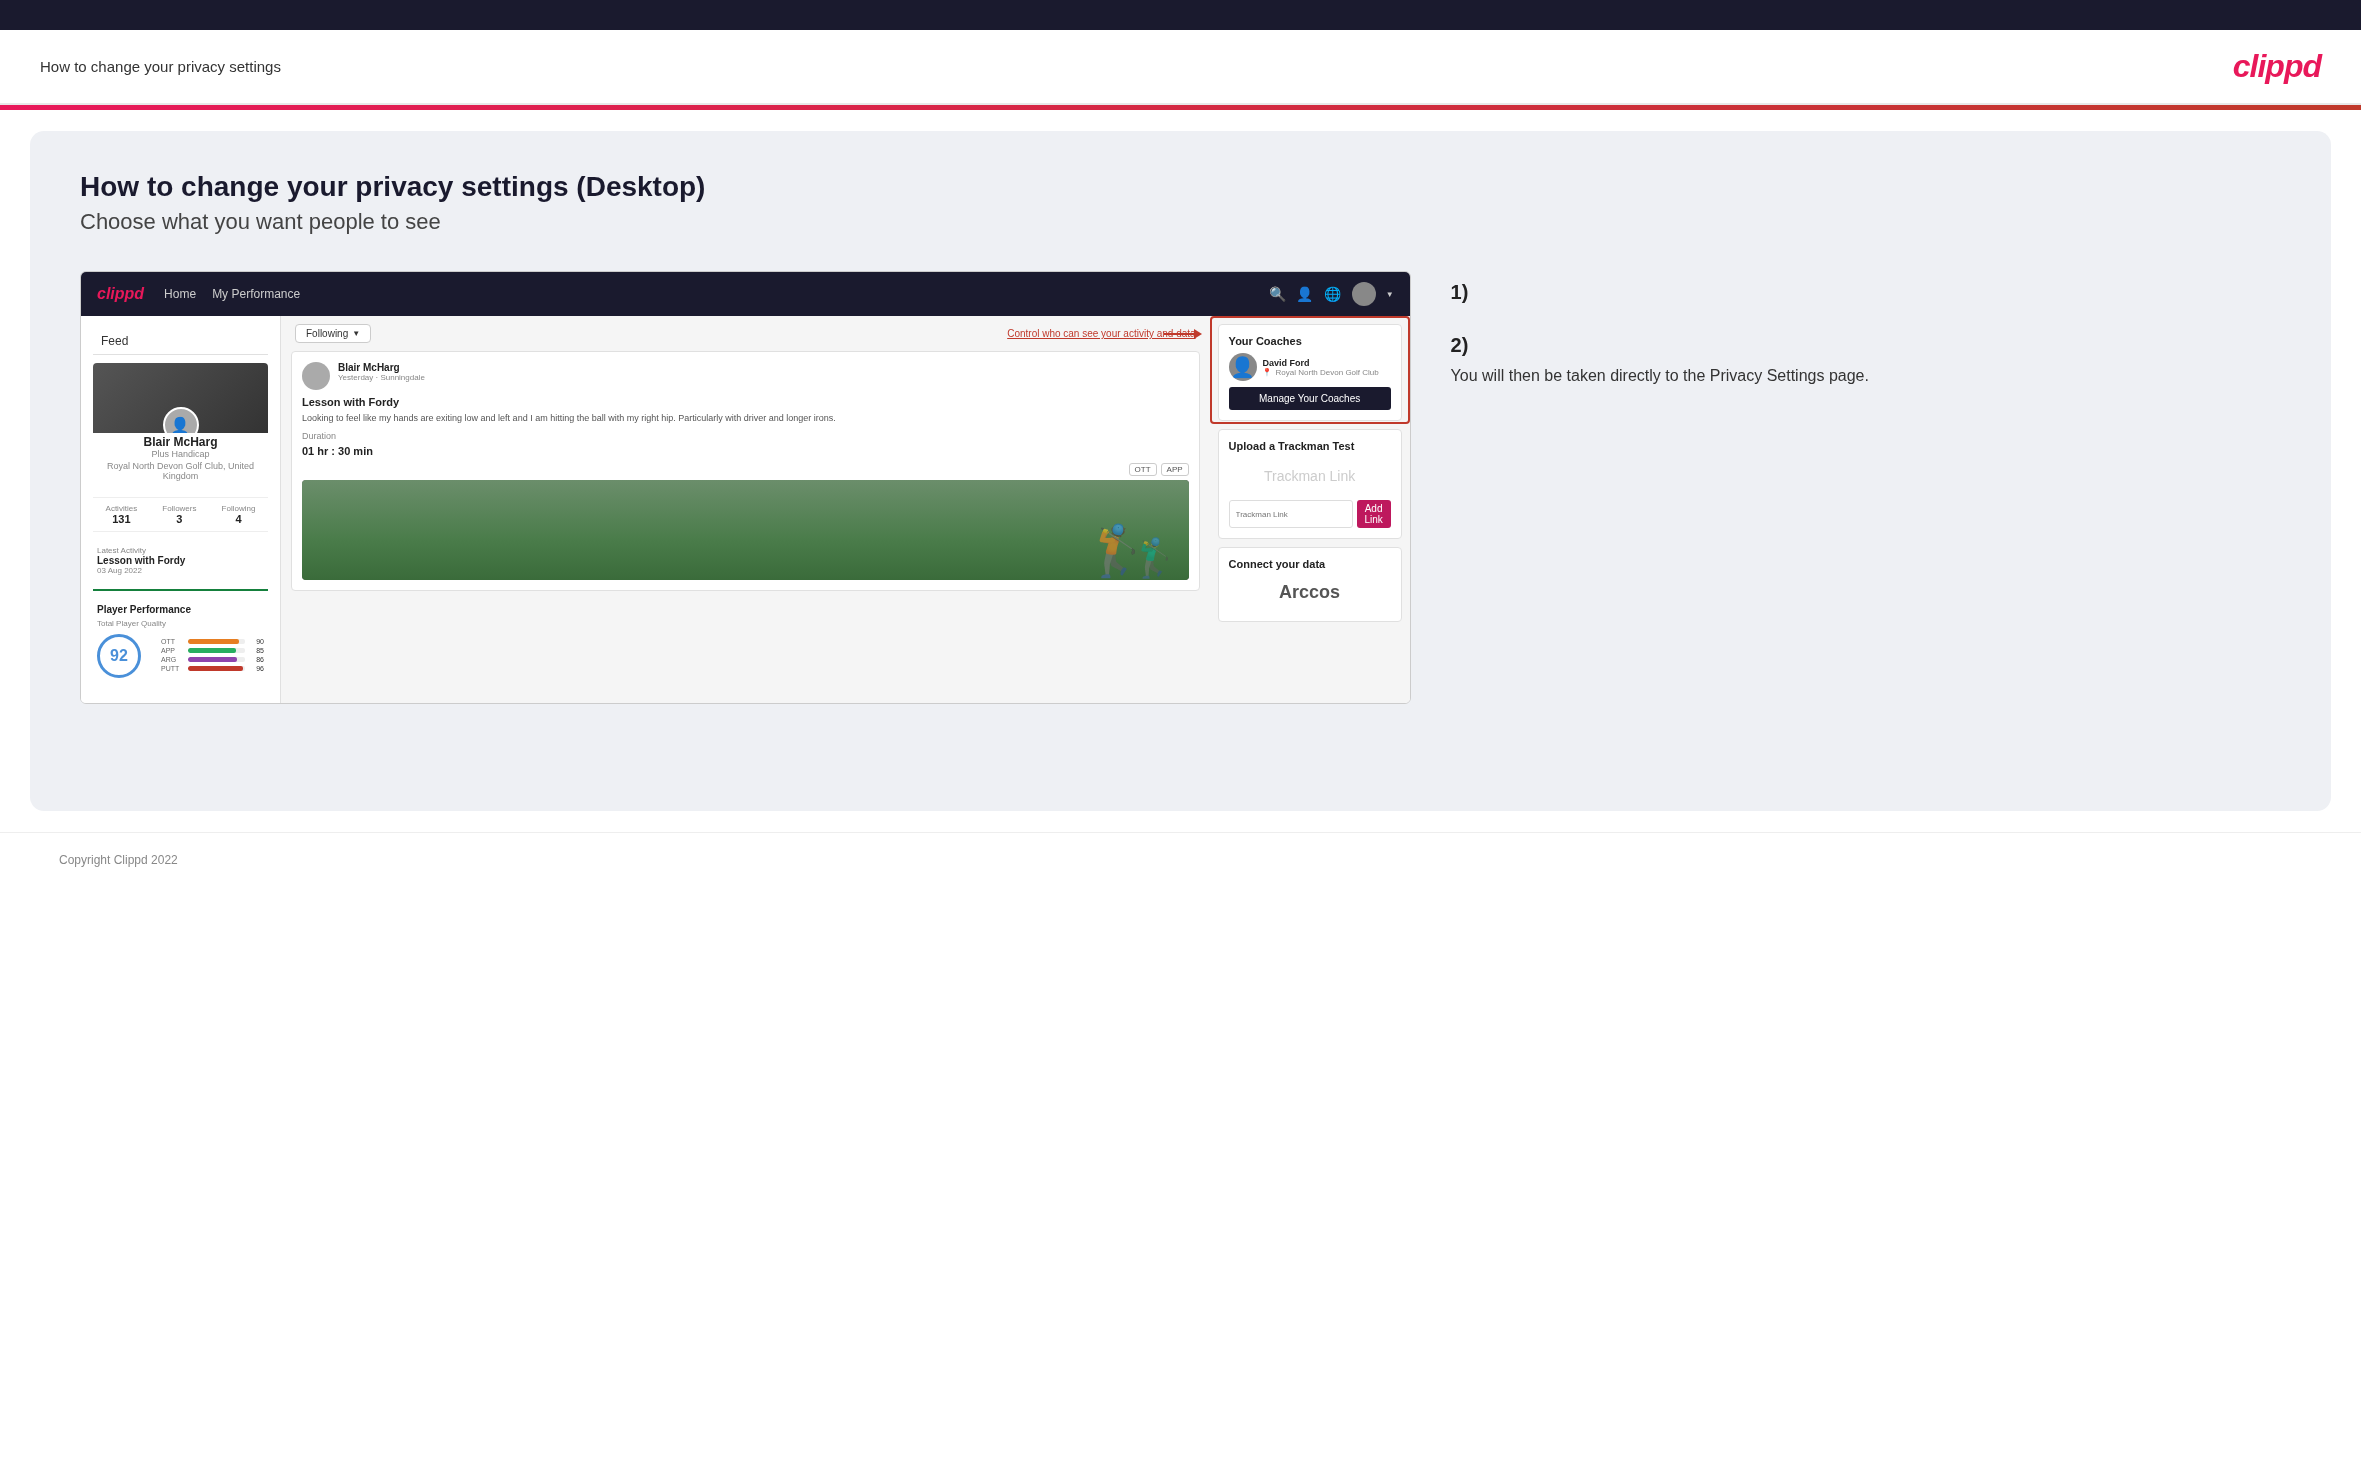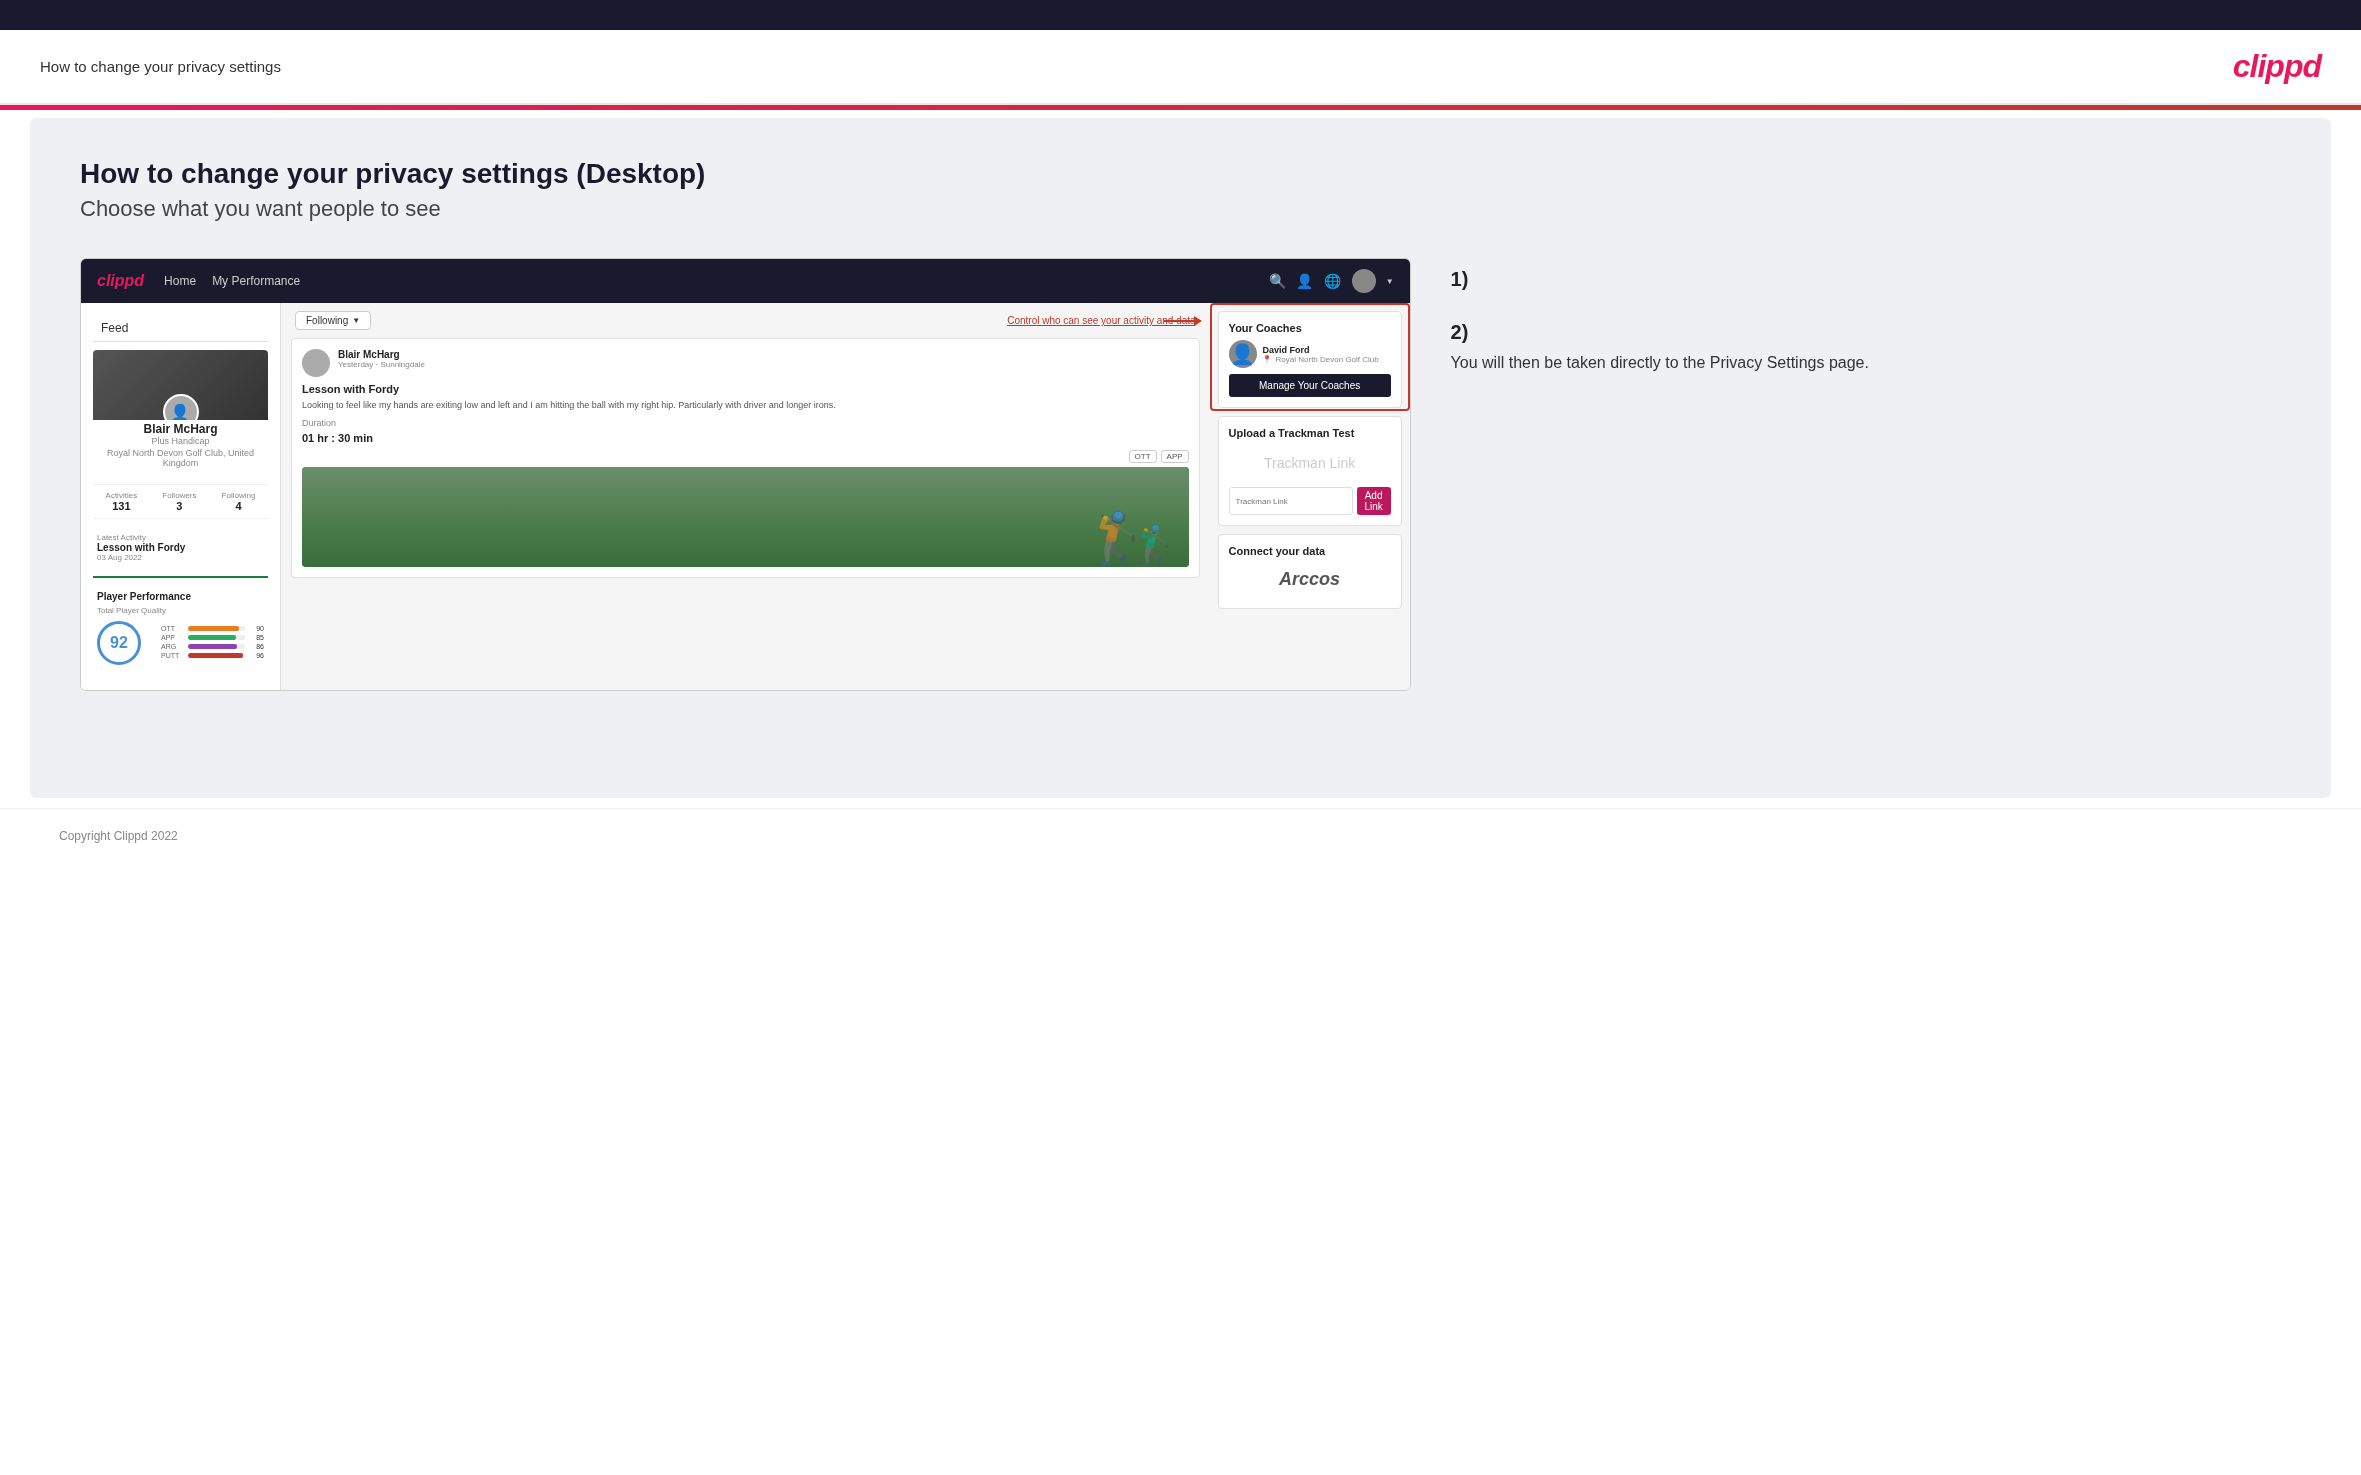--- a/index.html
+++ b/index.html
@@ -18,22 +18,22 @@
     .header-title {
       font-size: 15px; color: #333; font-weight: 400;
     }
     .clippd-logo {
       font-size: 32px; font-weight: 700; color: #e8185a; font-style: italic; letter-spacing: -1px;
     }
 
     
     .main-content {
       background: #eef0f4;
-      margin: 8px 30px;
-      border-radius: 6px;
+      margin: 21px 30px;
+      border-radius: 14px;
       padding: 40px 50px;
       min-height: 680px;
     }
     .page-heading {
       font-size: 28px; font-weight: 700; color: #1a1a2e; margin-bottom: 6px;
     }
     .page-subheading {
       font-size: 22px; color: #444; font-weight: 400; margin-bottom: 36px;
     }
 
@@ -170,21 +170,21 @@
       text-align: center; color: #ccc; font-size: 14px; padding: 10px 0;
     }
     .trackman-input-row { display: flex; gap: 4px; margin-top: 6px; }
     .trackman-input {
       flex: 1; border: 1px solid #ddd; border-radius: 3px; padding: 3px 6px; font-size: 8px; color: #bbb;
     }
     .add-link-btn {
       background: #be185d; color: #fff; font-size: 10px; border: none; border-radius: 3px; padding: 3px 6px; cursor: pointer;
     }
     .connect-title { font-size: 11px; font-weight: 700; margin-bottom: 4px; }
-    .arccos-text { font-size: 18px; font-weight: 700; color: #555; text-align: center; padding: 8px 0; font-style: italic; }
+    .arccos-text { font-size: 18px; font-weight: 700; color: #555; text-align: center; padding: 8px 0; }
 
     
     .instructions-col {
       flex: 1;
       padding-top: 10px;
     }
     .instruction-block { margin-bottom: 30px; }
     .instruction-num { font-size: 20px; font-weight: 700; color: #222; margin-bottom: 6px; }
     .instruction-text { font-size: 16px; color: #333; line-height: 1.6; }
 

